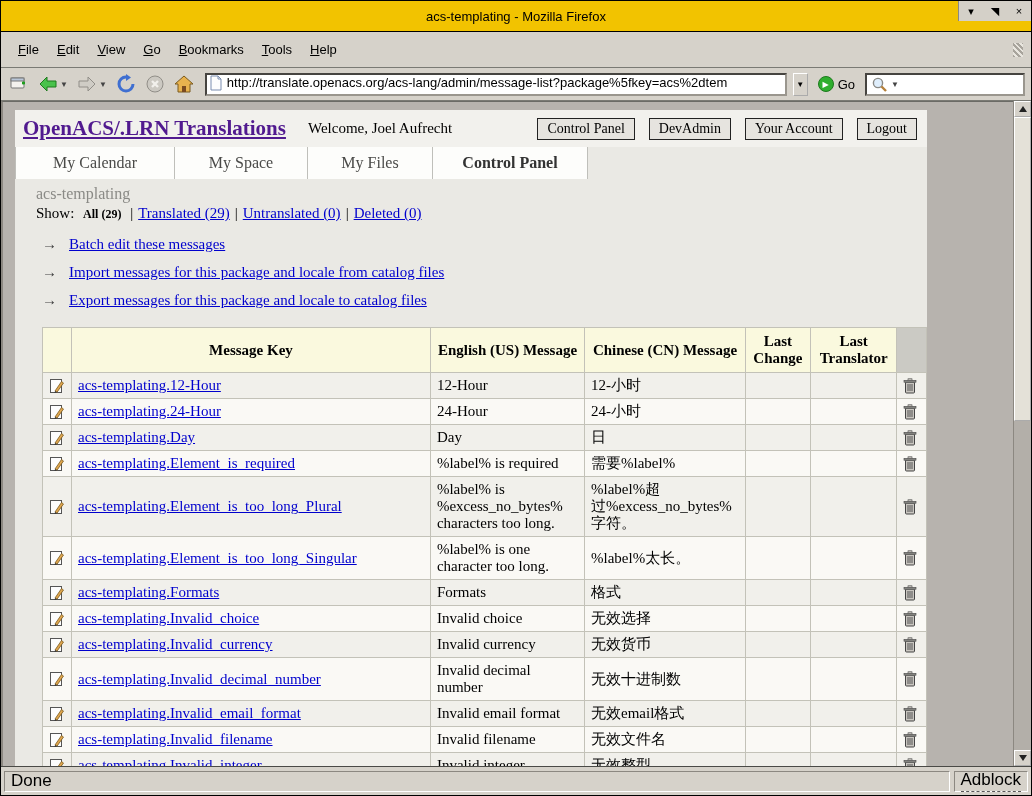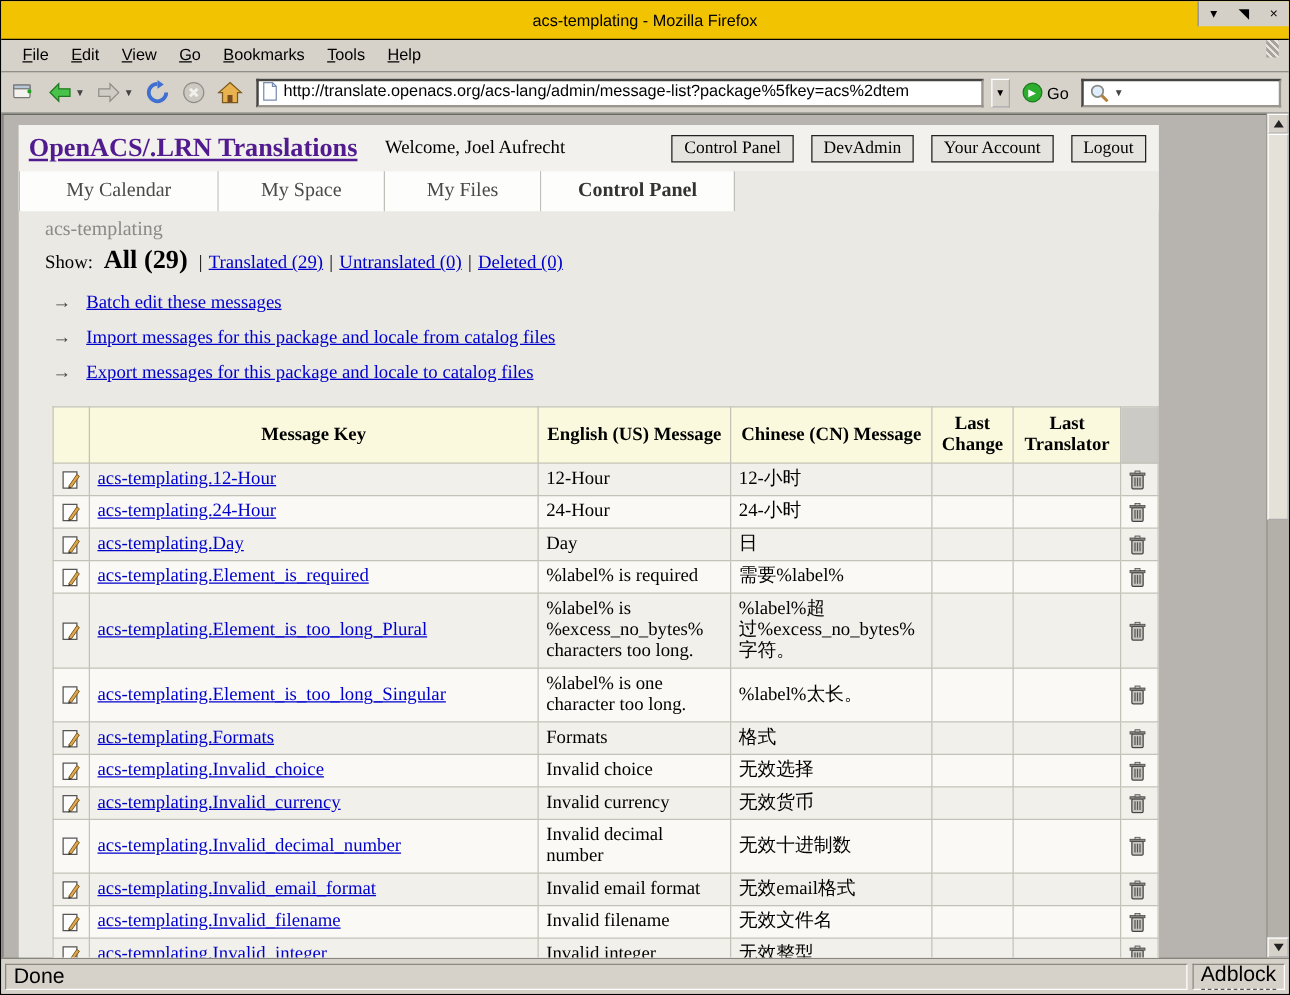--- a/index.html
+++ b/index.html
@@ -11,21 +11,21 @@
 
   
   .titlebar { height:31px; background:#f2c300; display:flex; align-items:center;
               border-bottom:1px solid #000; position:relative; flex:0 0 auto; }
   .titlebar .title { flex:1; text-align:center; font-size:13px; color:#000; }
   .winbtns { position:absolute; right:0; top:0; height:20px; background:#d4d0c8;
              display:flex; align-items:center; padding:0 4px; gap:8px; border-left:1px solid #888; }
   .winbtn { font-size:11px; color:#000; width:16px; text-align:center; cursor:default; line-height:18px; }
 
   
-  .menubar { height:26px; background:#d6d2ca; display:flex; 
+  .menubar { height:36px; background:#d6d2ca; display:flex; align-items:center;
              border-bottom:1px solid #7a7a74; padding-left:8px; flex:0 0 auto;gap:36px; }
   .menu-item { font-size:13px; color:#000; padding:4px 9px; cursor:default; }
   .menu-item u { text-decoration:underline; }
   .menubar-spacer { flex:1; }
   .grippy { width:10px; height:14px; margin-right:8px;
             background:repeating-linear-gradient(45deg,#a8a49c 0 2px,#e8e5de 2px 4px); }
 
   
   .toolbar { height:33px; background:#d6d2ca; display:flex; align-items:center;
              border-bottom:1px solid #7a7a74; padding:0 6px; gap:4px; flex:0 0 auto; }
@@ -59,21 +59,21 @@
 
   .tabsrow { background:#eae9e4; display:flex; }
   .tab { background:#fdfdfb; border-right:1px solid #bfbfba; padding:7px 0; text-align:center;
          font-size:16px; color:#4a4a48; }
   .tab:first-child { border-left:1px solid #bfbfba; }
   .tab.active { font-weight:bold; color:#333; }
   .t0{width:133px}.t1{width:160px}.t2{width:125px}.t3{width:155px}
 
   .pkg-name { color:#8a8a86; font-size:16px; margin:6px 0 2px 21px; }
   .showline { font-size:15px; color:#000; margin:2px 0 10px 21px; }
-  .showline .cur { font-weight:bold; font-size:21px; }
+  .showline .cur { font-weight:bold; font-size:12px; }
   .showline .sep { margin:0 5px; }
   a.plink { color:#0000cd; text-decoration:underline; cursor:pointer;font-family:Liberation Serif, serif; }
 
   .actions { margin:14px 0 18px 27px; }
   .action { display:flex; align-items:center; margin-bottom:11px; font-size:15px; }
   .action .arrow { color:#3c3c3c; margin-right:12px; font-size:15px; }
 
   table.msgs { border-collapse:collapse; margin-left:27px; table-layout:fixed; background:#f6f5f0; }
   table.msgs th, table.msgs td { border:1px solid #c3c2b8; font-size:15px; vertical-align:middle; }
   table.msgs th { background:#faf9de; font-weight:bold; text-align:center; padding:5px 4px; height:42px; }

